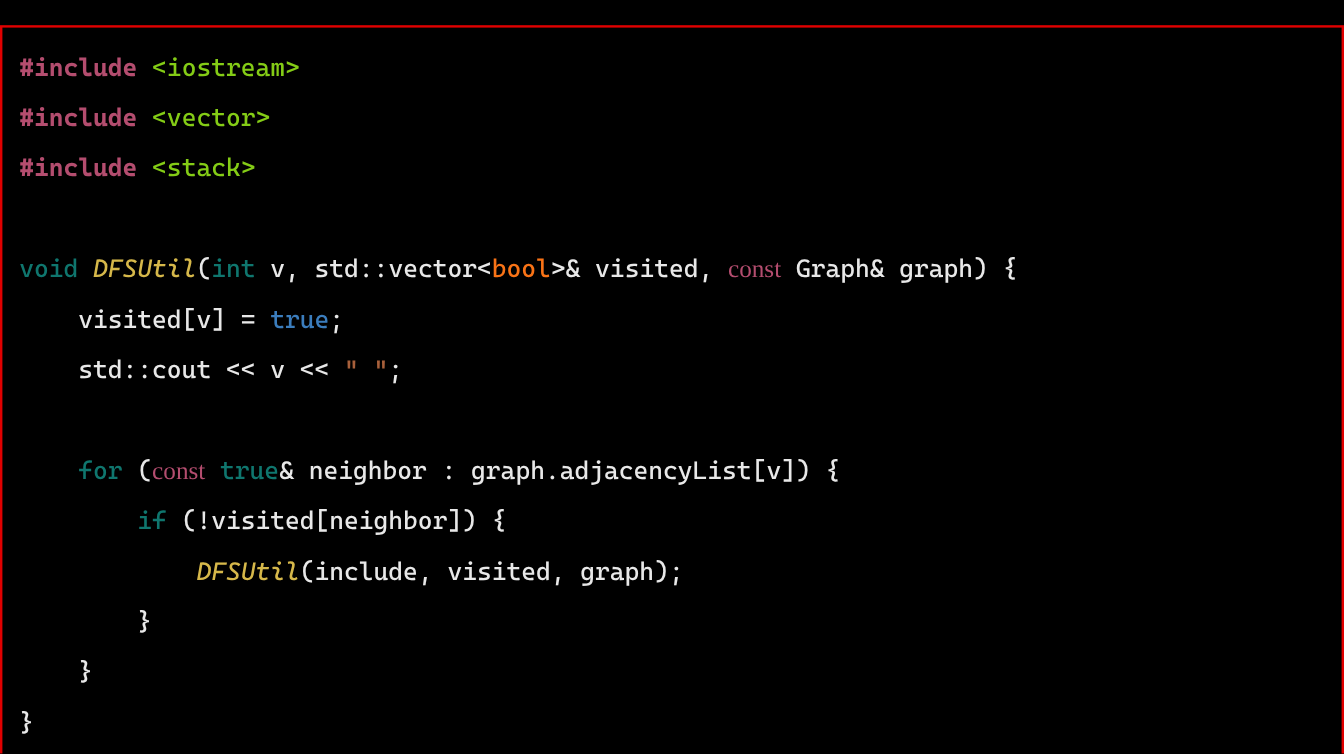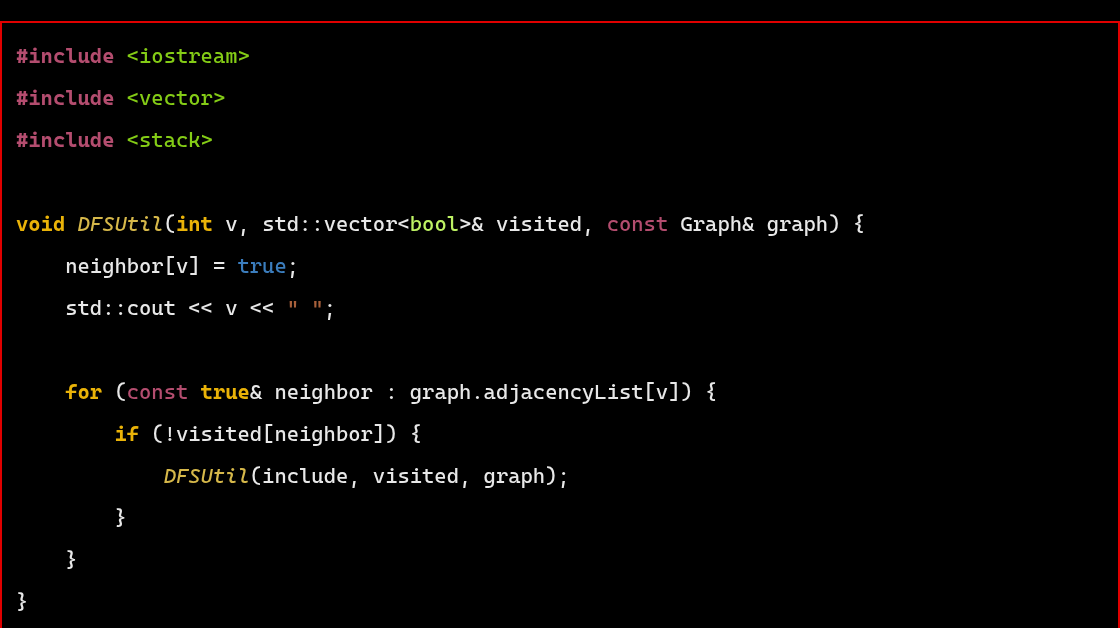--- a/index.html
+++ b/index.html
@@ -18,37 +18,37 @@
     border: 2px solid #e00000;
     padding: 12px 14px;
     font-family: "Cascadia Mono", "Consolas", "Menlo", monospace;
     font-size: 21px;
     line-height: 2.0;
     color: #e8e8e8;
     white-space: pre;
   }
   .tok-directive { color: #b44d6f; font-weight: bold; }
   .tok-header    { color: #84cc16; }
-  .tok-keyword   { color: #eab308; font-weight: bold; }
+  .tok-keyword   { color: #0f766e; }
   .tok-func      { color: #d6b84a; font-style: italic; }
-  .tok-bool      { color: #bef264; }
-  .tok-const     { color: #b44d6f; }
+  .tok-bool      { color: #f97316; }
+  .tok-const     { color: #b44d6f; font-family: Liberation Serif, serif; }
   .tok-true      { color: #3b7dbd; }
   .tok-string    { color: #a8603b; }
   .tok-punc      { color: #e8e8e8; }
 </style>
 </head>
 <body>
 
 <pre class="code-container" id="code-root"><span><span class="tok-directive">#include</span><span class="tok-punc"> </span><span class="tok-header">&lt;iostream&gt;</span></span>
 <span><span class="tok-directive">#include</span><span class="tok-punc"> </span><span class="tok-header">&lt;vector&gt;</span></span>
 <span><span class="tok-directive">#include</span><span class="tok-punc"> </span><span class="tok-header">&lt;stack&gt;</span></span>
 <span></span>
 <span><span class="tok-keyword">void</span><span class="tok-punc"> </span><span class="tok-func">DFSUtil</span><span class="tok-punc">(</span><span class="tok-keyword">int</span><span class="tok-punc"> v, std::vector&lt;</span><span class="tok-bool">bool</span><span class="tok-punc">&gt;&amp; visited, </span><span class="tok-const">const</span><span class="tok-punc"> Graph&amp; graph) {</span></span>
-<span><span>    </span><span class="tok-punc">neighbor[v] = </span><span class="tok-true">true</span><span class="tok-punc">;</span></span>
+<span><span>    </span><span class="tok-punc">visited[v] = </span><span class="tok-true">true</span><span class="tok-punc">;</span></span>
 <span><span>    </span><span class="tok-punc">std::cout &lt;&lt; v &lt;&lt; </span><span class="tok-string">" "</span><span class="tok-punc">;</span></span>
 <span></span>
 <span><span>    </span><span class="tok-keyword">for</span><span class="tok-punc"> (</span><span class="tok-const">const</span><span class="tok-punc"> </span><span class="tok-keyword">true</span><span class="tok-punc">&amp; neighbor : graph.adjacencyList[v]) {</span></span>
 <span><span>        </span><span class="tok-keyword">if</span><span class="tok-punc"> (!visited[neighbor]) {</span></span>
 <span><span>            </span><span class="tok-func">DFSUtil</span><span class="tok-punc">(include, visited, graph);</span></span>
 <span><span>        </span><span class="tok-punc">}</span></span>
 <span><span>    </span><span class="tok-punc">}</span></span>
 <span><span class="tok-punc">}</span></span>
 </pre>
 

